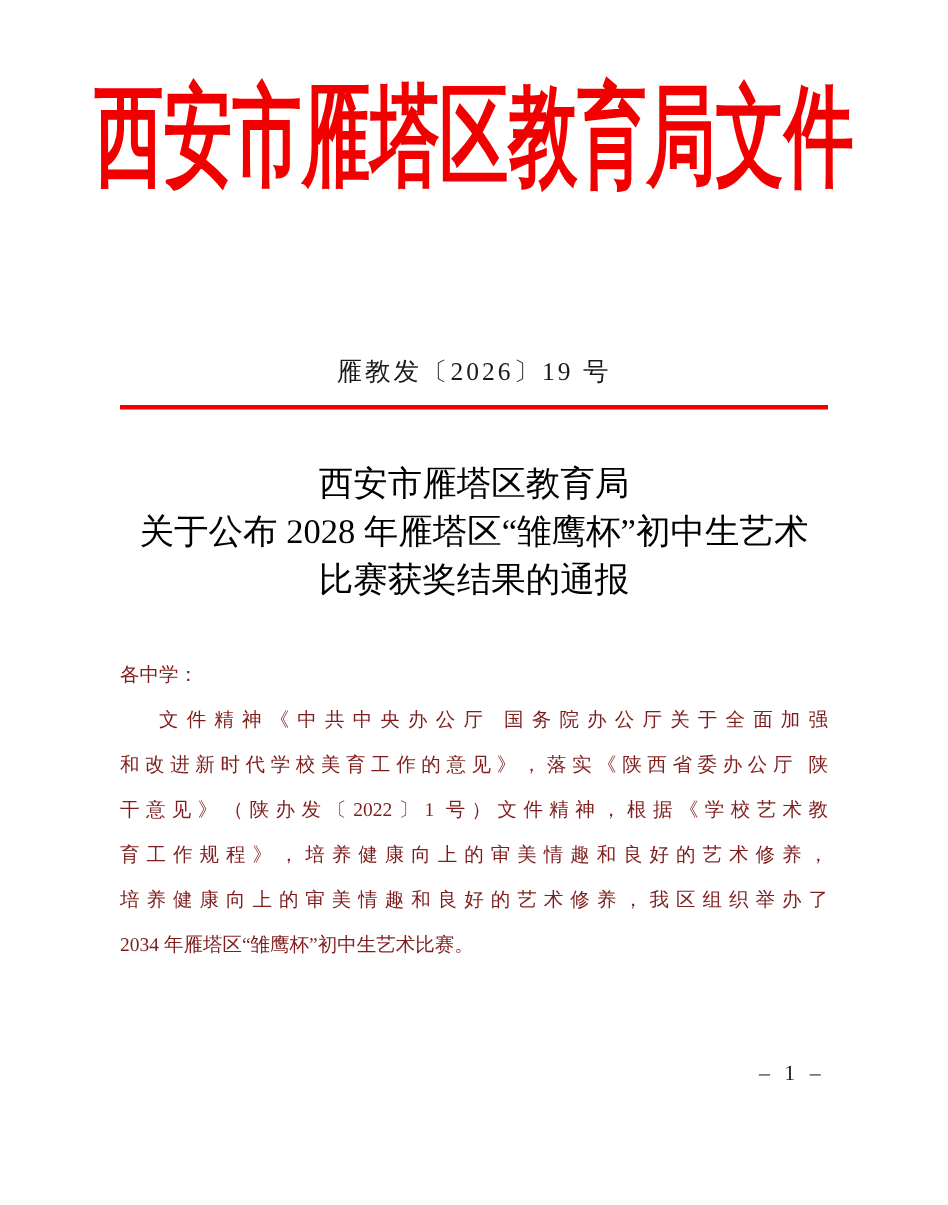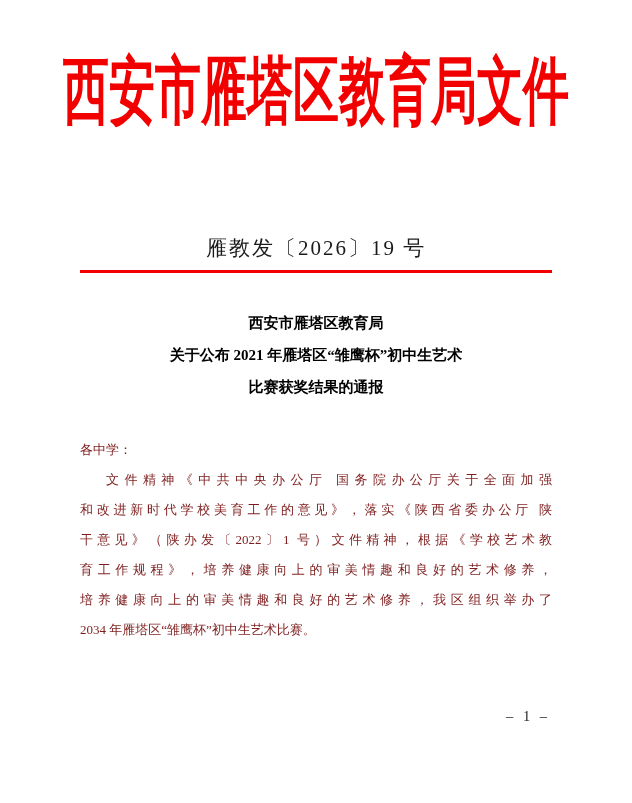--- a/index.html
+++ b/index.html
@@ -36,38 +36,38 @@
     color: var(--accent-red);
     white-space: nowrap;
     letter-spacing: 0px;
     transform: scaleY(1.6);
     transform-origin: 50% 50%;
   }
   
   .doc-number {
     margin-top: 70px;
     text-align: center;
-    font-size: 21px;
+    font-size: 17px;
     line-height: 24px;
     letter-spacing: 2px;
     color: #1a1a1a;
   }
   
   .red-divider {
     width: 472px;
     height: 2.5px;
     margin: 10px auto 0 auto;
     background: var(--accent-red);
   }
   
   .doc-title {
     margin-top: 34px;
     text-align: center;
-    font-weight: 700;
-    font-size: 15px;
+    font-weight: 400;
+    font-size: 23px;
     line-height: 32px;
     color: #000000;
   }
   
   .body-content {
     width: 472px;
     margin: 32px auto 0 auto;
     font-size: 13px;
     line-height: 30px;
     color: #7f1d1d;
@@ -108,21 +108,21 @@
   <div class="masthead">
     <span class="masthead-inner">西安市雁塔区教育局文件</span>
   </div>
 
   <div class="doc-number">雁教发〔2026〕19 号</div>
 
   <div class="red-divider"></div>
 
   <div class="doc-title">
     <div>西安市雁塔区教育局</div>
-    <div>关于公布 2021 年雁塔区“雏鹰杯”初中生艺术</div>
+    <div>关于公布 2028 年雁塔区“雏鹰杯”初中生艺术</div>
     <div>比赛获奖结果的通报</div>
   </div>
 
   <div class="body-content">
     <div class="salutation">各中学：</div>
     <div class="para-line first-line">文件精神《中共中央办公厅 国务院办公厅关于全面加强</div>
     <div class="para-line">和改进新时代学校美育工作的意见》，落实《陕西省委办公厅 陕</div>
     <div class="para-line">干意见》（陕办发〔2022〕1 号）文件精神，根据《学校艺术教</div>
     <div class="para-line">育工作规程》，培养健康向上的审美情趣和良好的艺术修养，</div>
     <div class="para-line">培养健康向上的审美情趣和良好的艺术修养，我区组织举办了</div>

